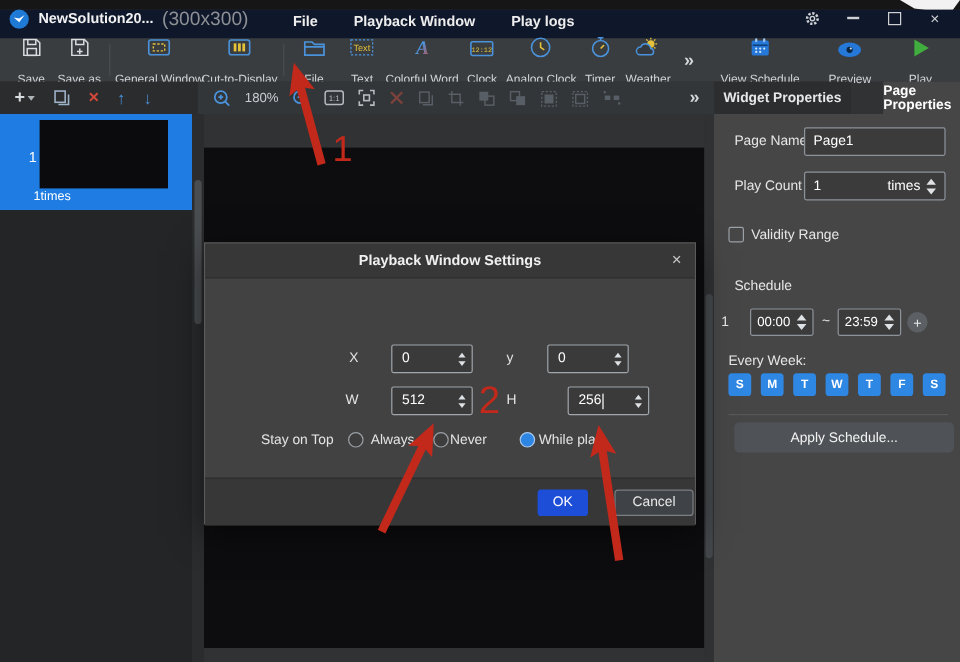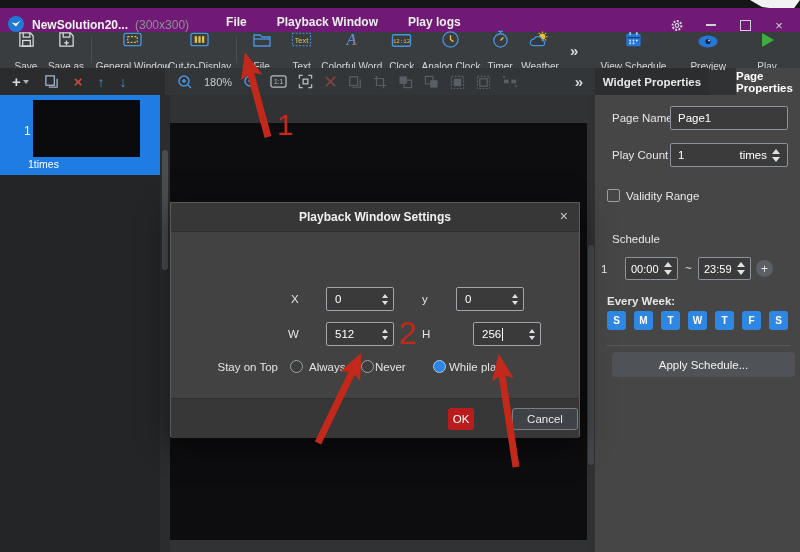--- a/index.html
+++ b/index.html
@@ -1,25 +1,25 @@
 <!DOCTYPE html>
 <html><head>
 <meta charset="utf-8">
 <style>
   html,body{margin:0;padding:0;}
   body{width:800px;height:552px;overflow:hidden;position:relative;background:#303234;
        font-family:"Liberation Sans",sans-serif;color:#e6e6e6;-webkit-font-smoothing:antialiased;}
   .abs{position:absolute;}
   
   .top-strip{top:0;left:0;right:0;height:8px;background:#161616;}
-  .titlebar{top:8px;left:0;right:0;height:24px;background:#701a75;display:flex;align-items:flex-end;padding-left:8px;box-sizing:border-box;}
+  .titlebar{top:8px;left:0;right:0;height:24px;background:#0f172a;display:flex;align-items:flex-start;padding-left:8px;box-sizing:border-box;}
   .logo{width:16px;height:16px;border-radius:50%;background:#1f7ad6;position:relative;flex:0 0 auto;}
   .logo svg{position:absolute;left:2px;top:2px;}
   .win-title{font-size:12px;font-weight:700;color:#f2f2f2;margin-left:8px;white-space:nowrap;}
-  .size-hint{font-size:12px;color:#8d9094;margin-left:7px;}
+  .size-hint{font-size:16px;color:#8d9094;margin-left:7px;}
   .menus{display:flex;margin-left:22px;}
   .menu{font-size:12px;font-weight:700;color:#eeeeee;padding:3px 15px;cursor:default;white-space:nowrap;}
   .win-controls{margin-left:auto;display:flex;align-items:center;gap:20px;padding-right:14px;}
   .wc{width:14px;height:14px;display:flex;align-items:center;justify-content:center;color:#cfd2d5;font-size:13px;}
   .wc-min{width:10px;height:2px;background:#cfd2d5;}
   .wc-max{width:9px;height:9px;border:1.5px solid #cfd2d5;}
   .cursor-wedge{top:0;left:748px;}
   
   .toolbar1{top:32px;left:0;right:0;height:36px;background:#3a3d40;display:flex;align-items:center;padding-left:6px;box-sizing:border-box;}
   .t1item{display:flex;flex-direction:column;align-items:center;margin:0 3px;min-width:34px;}
@@ -85,21 +85,21 @@
   .spin{position:absolute;width:68px;height:24px;background:#3a3a3a;border:1px solid #a0a6ac;border-radius:2px;
         display:flex;align-items:center;color:#fff;font-size:11.5px;padding-left:8px;box-sizing:border-box;}
   .spin .btns{margin-left:auto;display:flex;flex-direction:column;gap:3px;padding-right:5px;}
   .spin .tri-up{border-left-width:3.5px;border-right-width:3.5px;border-bottom-width:4.5px;}
   .spin .tri-dn{border-left-width:3.5px;border-right-width:3.5px;border-top-width:4.5px;}
   .txt-caret{display:inline-block;width:1px;height:13px;background:#fff;margin-left:1px;}
   .radio{position:absolute;width:13px;height:13px;border-radius:50%;border:1px solid #9aa0a5;background:#3d3d3d;box-sizing:border-box;}
   .radio.sel{background:#2e86e4;border-color:#a9c6e8;}
   .dlg-footer{position:absolute;left:0;right:0;top:195px;height:39px;background:#373737;border-top:1px solid #2f2f2f;}
   .btn{position:absolute;height:22px;border-radius:3px;font-size:11.5px;display:flex;align-items:center;justify-content:center;box-sizing:border-box;}
-  .btn-ok{left:277px;top:9px;width:26px;background:#b91c1c;color:#fff;}
+  .btn-ok{left:277px;top:9px;width:42px;background:#1d4ed8;color:#fff;}
   .btn-cancel{left:341px;top:9px;width:66px;background:#3f4246;border:1px solid #7a7f84;color:#e8e8e8;}
   
   .ann-layer{left:0;top:0;z-index:50;pointer-events:none;}
   .ann-digit{position:absolute;color:#c3291b;z-index:51;pointer-events:none;font-weight:400;}
   .ann-1{left:277px;top:108px;font-size:30px;}
   .ann-2{left:399px;top:315px;font-size:32px;}
   
   .tspin{width:53px;height:23px;padding-left:5px;font-size:11px;}
 </style>
 </head>
@@ -442,21 +442,21 @@
   <span class="plabel" style="left:90px;top:167px;">~</span>
   <div class="pinput tspin" style="left:103px;top:162px;">
     <span>23:59</span>
     <span class="spincol">
         <span class="tri-up"></span>
         <span class="tri-dn"></span>
       </span>
   </div>
   <span class="plusbtn">+</span>
 
-  <span class="plabel" style="left:12px;top:200px;font-weight:bold;">Every Week:</span>
+  <span class="plabel" style="left:12px;top:200px;">Every Week:</span>
   <div class="days">
     <span class="daybtn">S</span>
     <span class="daybtn">M</span>
     <span class="daybtn">T</span>
     <span class="daybtn">W</span>
     <span class="daybtn">T</span>
     <span class="daybtn">F</span>
     <span class="daybtn">S</span>
   </div>
   <div class="pdivider"></div>

